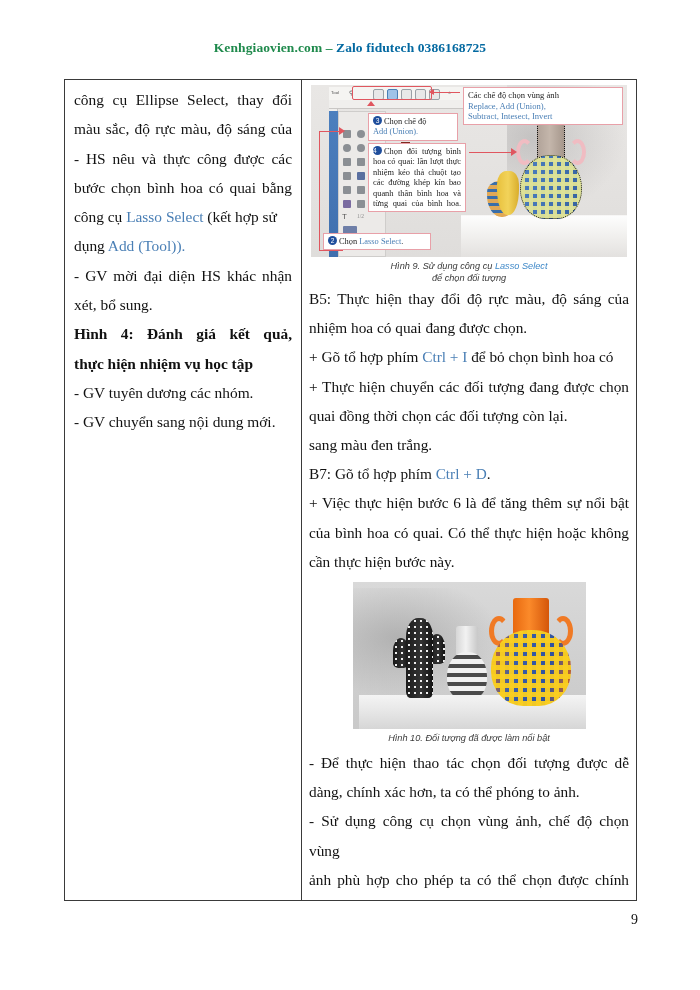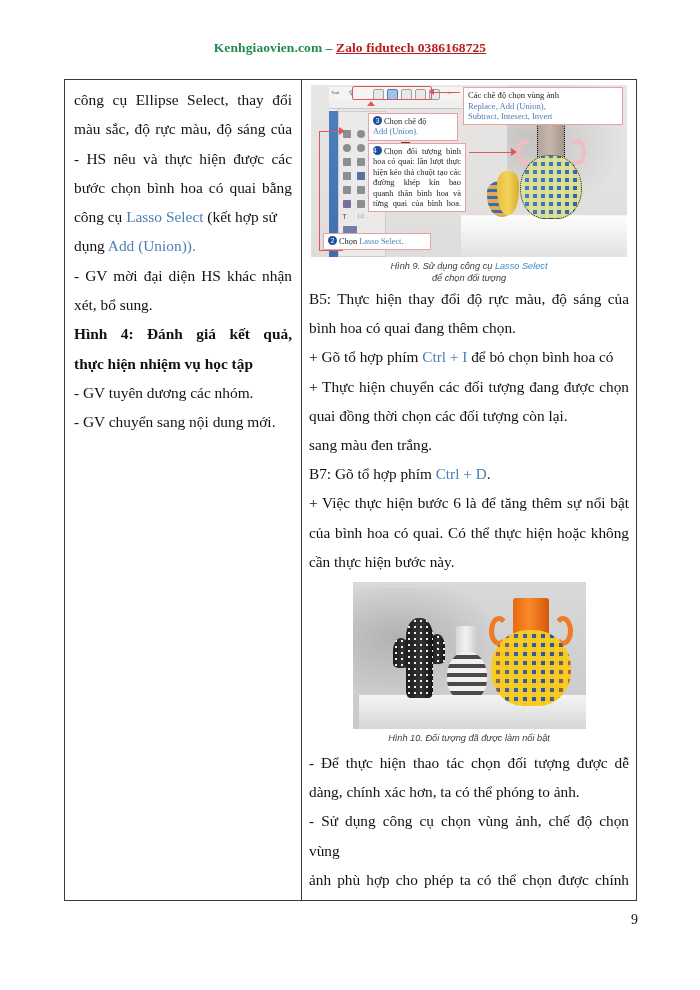--- a/index.html
+++ b/index.html
@@ -21,21 +21,21 @@
     position: absolute;
     left: 0; top: 40px;
     width: 700px;
     text-align: center;
     font-size: 13.5px;
     font-weight: bold;
     letter-spacing: .1px;
   }
   #site-header .brand { color: #1f8a4c; }
   #site-header .sep   { color: #1f8a4c; }
-  #site-header .zalo  { color: #b91c1c; text-decoration: underline; }
+  #site-header .zalo  { color: #0369a1; }
 
   
   #content-table {
     position: absolute;
     left: 64px; top: 79px;
     width: 573px; height: 822px;
     border: 1.3px solid #3a3a3a;
     display: flex;
   }
   #col-left {
@@ -301,24 +301,24 @@
 
   <div id="site-header">
     <span class="brand">Kenhgiaovien.com</span><span class="sep"> – </span><span class="zalo">Zalo fidutech 0386168725</span>
   </div>
 
   <div id="content-table">
 
     <div id="col-left">
       <p class="ln just">công cụ Ellipse Select, thay đổi</p>
       <p class="ln just">màu sắc, độ rực màu, độ sáng của</p>
-      <p class="ln just">- HS nêu và thực hiện được các</p>
+      <p class="ln just">- HS nêu và thực công được các</p>
       <p class="ln just">bước chọn bình hoa có quai bằng</p>
       <p class="ln"><span>công cụ </span><span class="blue">Lasso Select</span><span> (kết hợp sử</span></p>
-      <p class="ln"><span>dụng </span><span class="blue">Add (Union))</span><span class="blue">.</span></p>
+      <p class="ln"><span>dụng </span><span class="blue">Add (Tool))</span><span class="blue">.</span></p>
       <p class="ln just">- GV mời đại diện HS khác nhận</p>
       <p class="ln">xét, bổ sung.</p>
       <p class="ln bold just">Hình 4: Đánh giá kết quả,</p>
       <p class="ln bold">thực hiện nhiệm vụ học tập</p>
       <p class="ln">- GV tuyên dương các nhóm.</p>
       <p class="ln">- GV chuyển sang nội dung mới.</p>
     </div>
 
     <div id="col-right">
 
@@ -390,35 +390,35 @@
           <div class="c-blue">Replace,      Add     (Union),</div>
           <div class="c-blue">Subtract, Intesect, Invert</div>
         </div>
 
         <div class="callout" style="left:57px;top:28px;width:90px;">
           <div><span class="badge">3</span><span>Chọn chế độ</span></div>
           <div><span class="c-blue">Add</span><span class="c-blue"> (Union).</span></div>
         </div>
 
         <div class="callout justify" style="left:57px;top:58px;width:98px;">
-          <span class="badge">4</span><span>Chọn đối tượng bình hoa có quai: lần lượt thực hiện kéo thả chuột tạo các đường khép kín bao quanh thân bình hoa và từng quai của bình hoa.</span>
+          <span class="badge">4</span><span>Chọn đối tượng bình hoa có quai: lần lượt thực nhiệm kéo thả chuột tạo các đường khép kín bao quanh thân bình hoa và từng quai của bình hoa.</span>
         </div>
 
         <div class="callout" style="left:12px;top:148px;width:108px;">
           <span class="badge">2</span><span>Chọn </span><span class="c-blue">Lasso Select</span><span>.</span>
         </div>
       </div>
 
       <div class="fig-caption">
         <span>Hình 9. Sử dụng công cụ </span><span class="cap-blue">Lasso Select</span><br>
         <span>để chọn đối tượng</span>
       </div>
 
       <p class="ln just">B5: Thực hiện thay đổi độ rực màu, độ sáng của</p>
-      <p class="ln">bình hoa có quai đang thêm chọn.</p>
+      <p class="ln">nhiệm hoa có quai đang được chọn.</p>
       <p class="ln"><span>+ Gõ tổ hợp phím </span><span class="blue">Ctrl + I</span><span> để bỏ chọn bình hoa có</span></p>
       <p class="ln just">+ Thực hiện chuyển các đối tượng đang được chọn</p>
       <p class="ln">quai đồng thời chọn các đối tượng còn lại.</p>
       <p class="ln">sang màu đen trắng.</p>
       <p class="ln"><span>B7: Gõ tổ hợp phím </span><span class="blue">Ctrl + D</span><span>.</span></p>
       <p class="ln just">+ Việc thực hiện bước 6 là để tăng thêm sự nổi bật</p>
       <p class="ln just">của bình hoa có quai. Có thể thực hiện hoặc không</p>
       <p class="ln">cần thực hiện bước này.</p>
 
       <div id="figure10-wrap">

